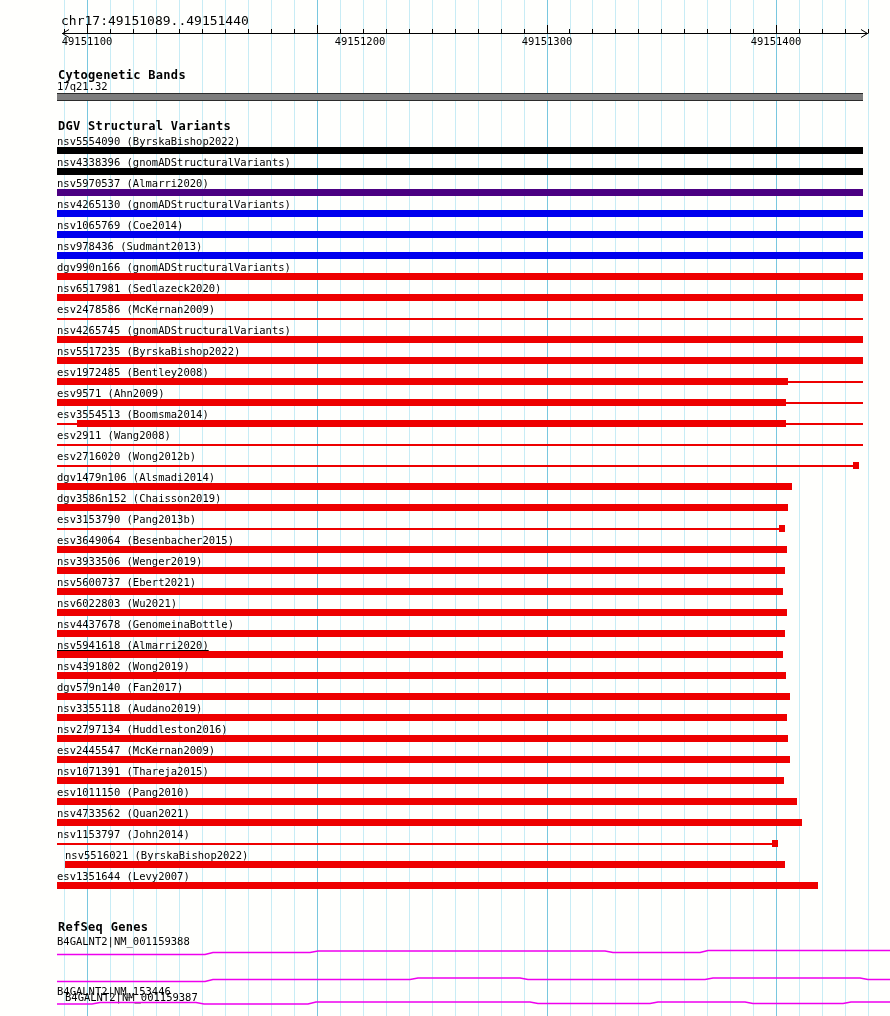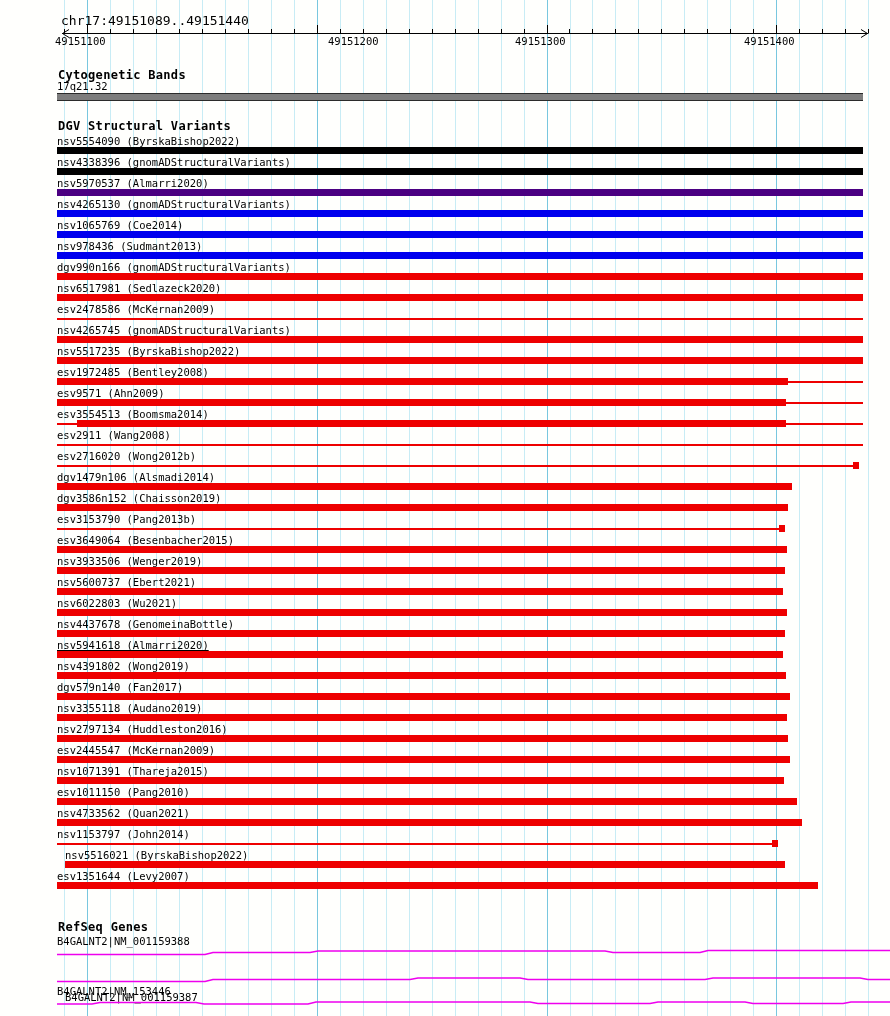--- a/index.html
+++ b/index.html
@@ -4,21 +4,21 @@
 <style>
   html,body{margin:0;padding:0;background:#fff;}
   #canvas{
     position:relative;width:890px;height:1016px;overflow:hidden;
     background:#fffffd;color:#000;
     font-family:"DejaVu Sans Mono","Liberation Mono",monospace;
   }
   .grid{position:absolute;top:0;height:1016px;width:1px;}
   #ruler-svg,#genes-svg{position:absolute;left:0;top:0;pointer-events:none;}
   #page-title{position:absolute;left:61px;top:14px;font-size:13px;line-height:13px;white-space:pre;}
-  .tick-label{position:absolute;top:36px;width:64px;font-size:10.5px;line-height:11px;}
+  .tick-label{position:absolute;top:36px;width:64px;text-align:center;font-size:10.5px;line-height:11px;}
   .hdr{position:absolute;left:58px;font-weight:bold;font-size:12px;line-height:12px;white-space:pre;letter-spacing:0.3px;}
   .small-label{position:absolute;font-size:10.5px;line-height:11px;white-space:pre;}
   #cytoband{position:absolute;left:57px;top:93px;width:806px;height:8px;box-sizing:border-box;border-top:1px solid;border-bottom:1px solid;}
   .vbar{position:absolute;}
 </style>
 </head>
 <body>
 
 <div id="canvas">
   <div id="grid-layer">

